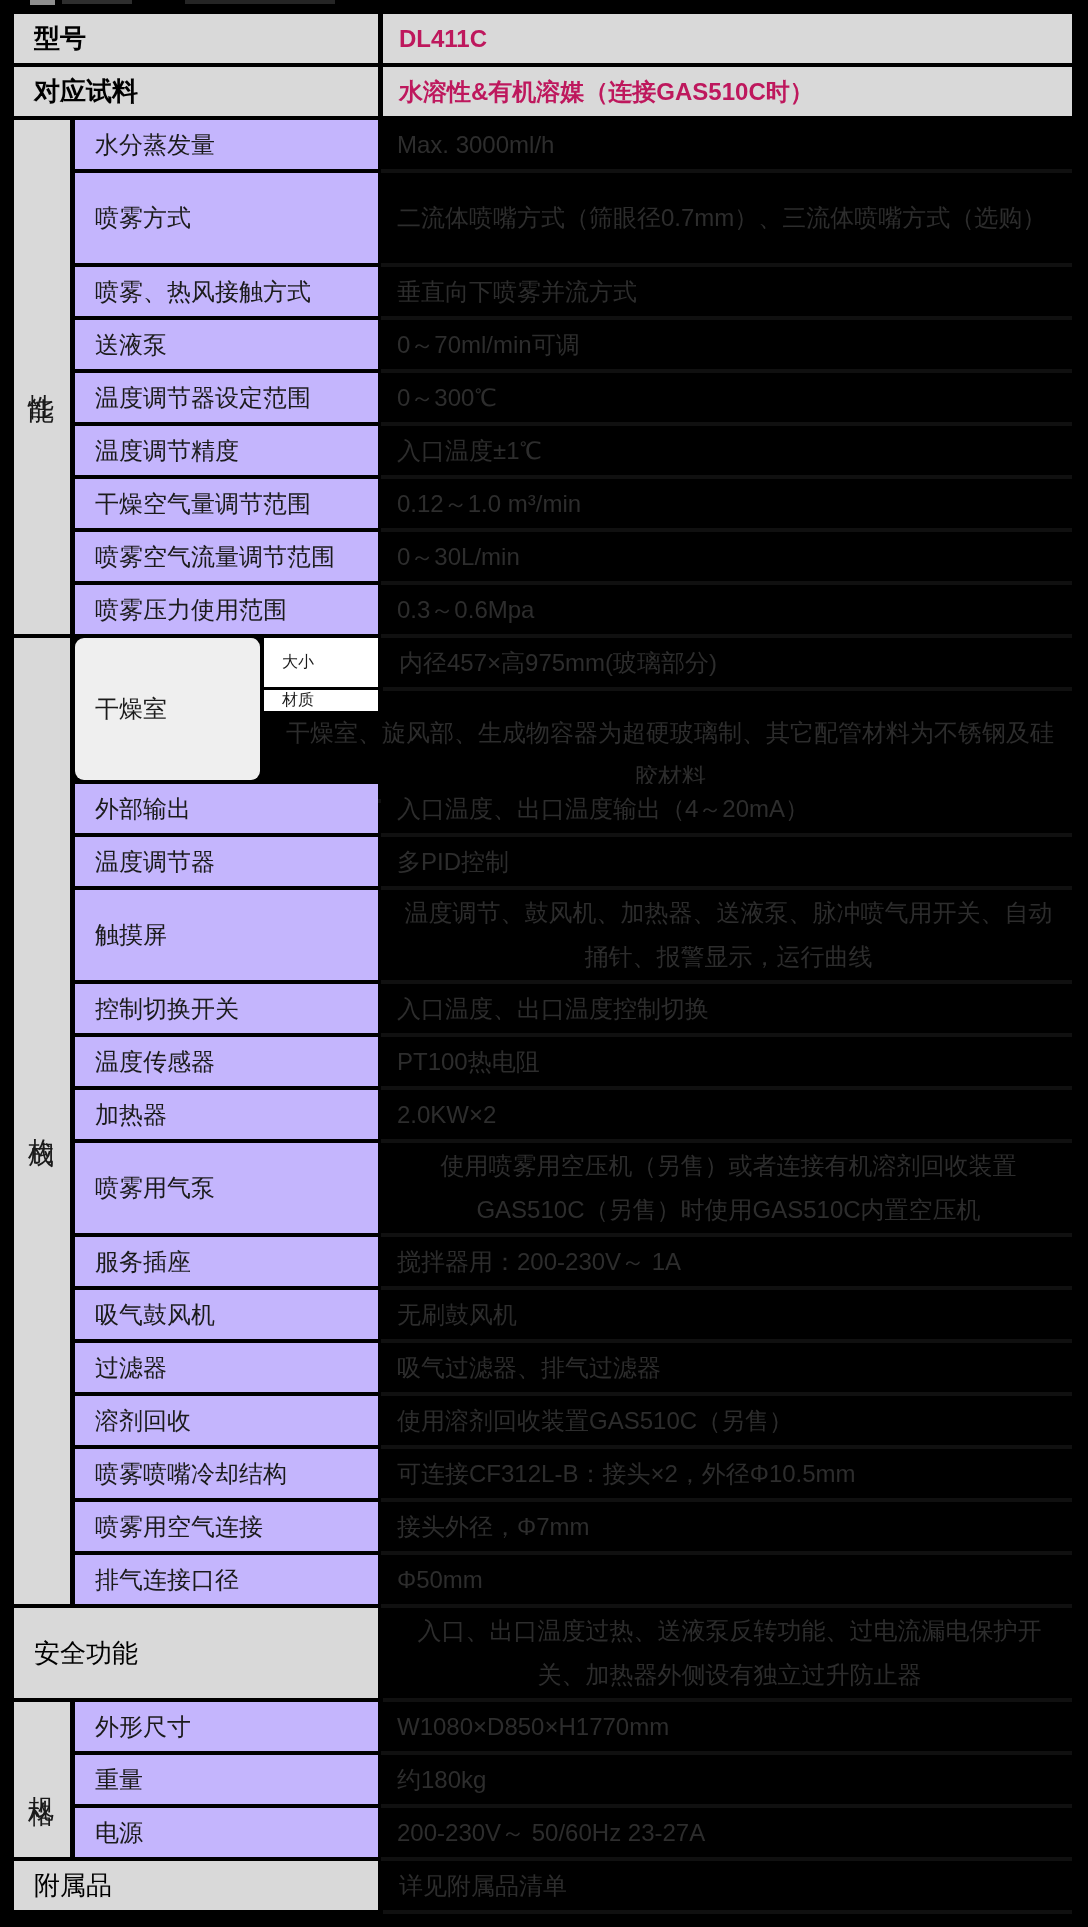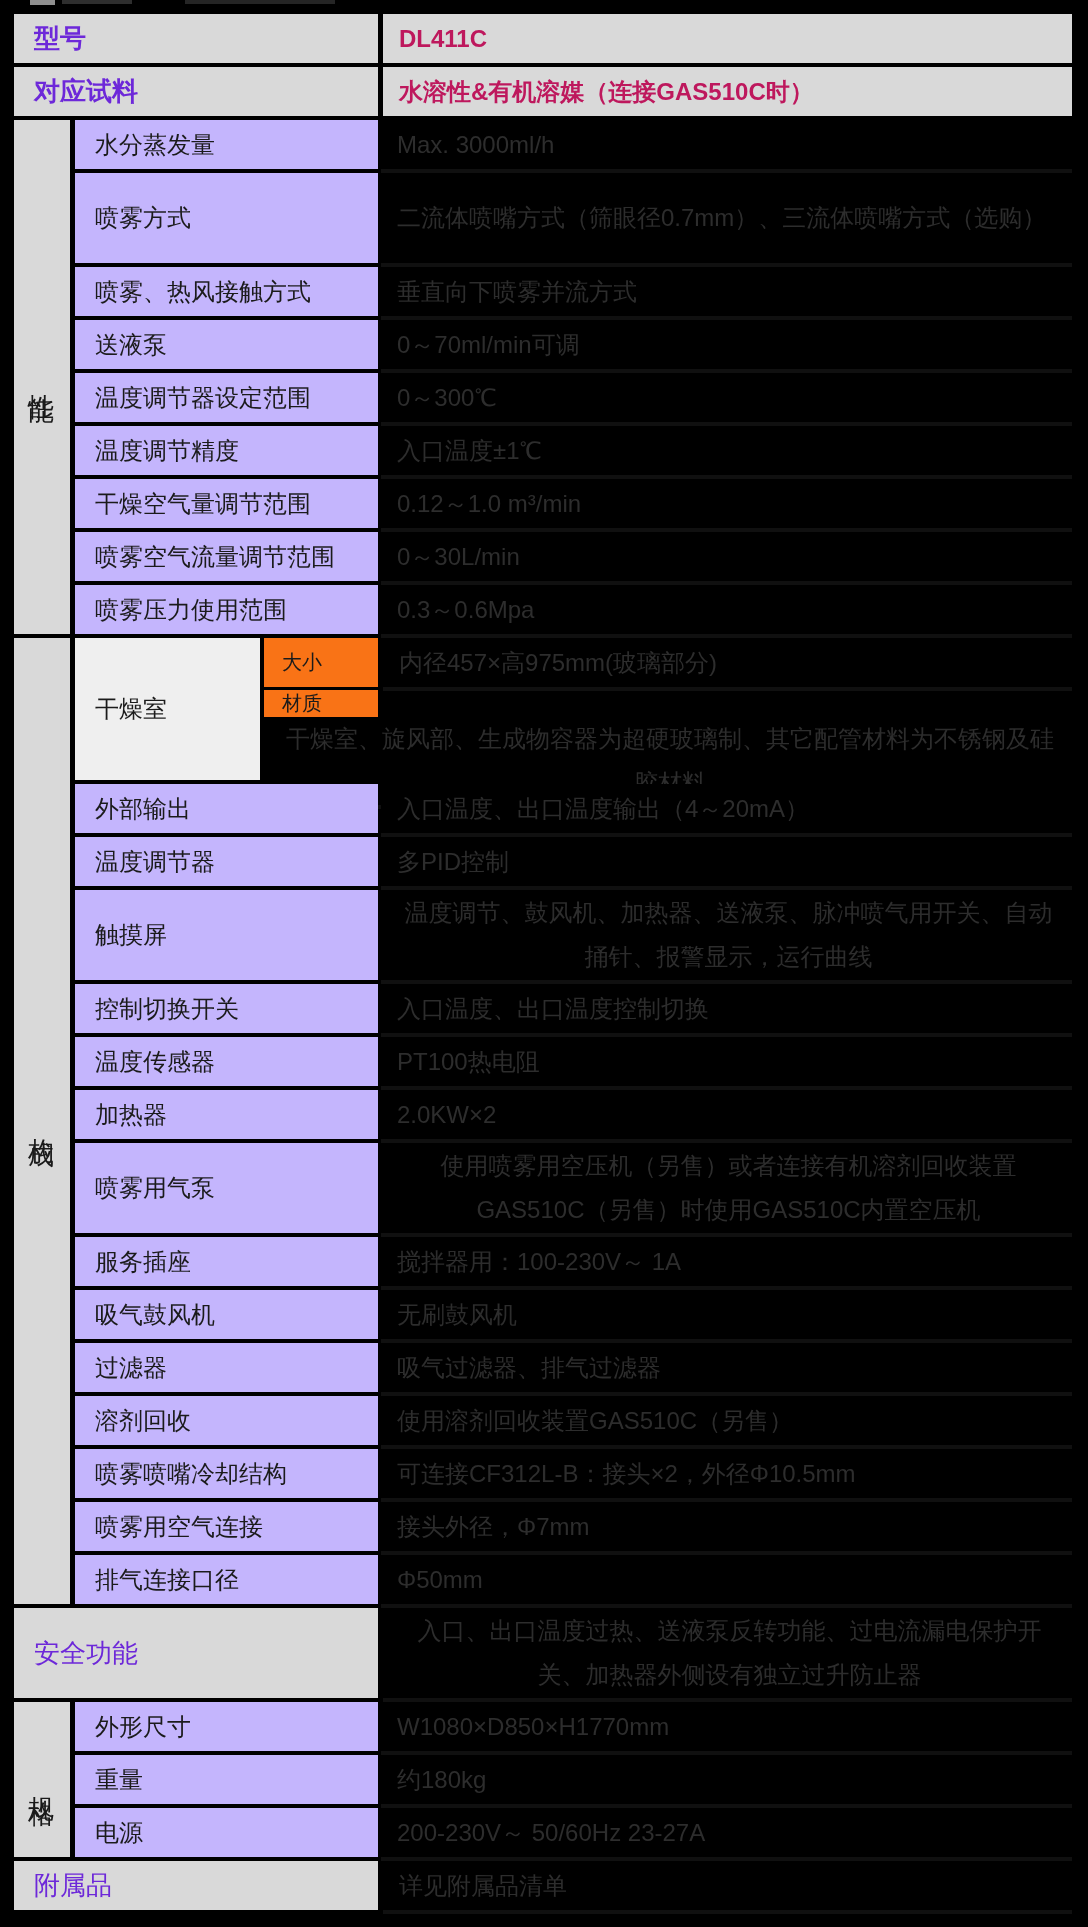--- a/index.html
+++ b/index.html
@@ -8,47 +8,47 @@
     font-family:"Liberation Sans",sans-serif;
   }
   .crop-frag{position:absolute;top:0;}
   #spec-table{position:absolute;left:14px;top:14px;width:1058px;}
   .row{display:flex;margin-bottom:4px;}
   .h1{height:49px;}
   .h2{height:90px;text-align:center;}
   .cell{display:flex;align-items:center;box-sizing:border-box;}
   
   .lab-full{width:364px;background:#d9d9d9;padding-left:20px;margin-right:5px;
-    font-size:26px;color:#6d28d9;flex:none;}
+    font-size:26px;color:#000000;flex:none;}
   
   .lab{width:303px;background:#c4b5fd;padding-left:20px;margin-right:3px;
     font-size:24px;color:#1b1b1b;flex:none;}
   
   .val{flex:1;background:#000;color:#2d2d2d;font-size:24px;padding-left:16px;
     padding-right:12px;line-height:44px;box-shadow:0 4px 0 #101010;}
   
   .hdr .val{background:#d9d9d9;color:#be185d;font-weight:bold;box-shadow:none;}
   .hdr .lab-full{font-weight:bold;}
   
   .group{display:flex;margin-bottom:4px;}
   .gcol{width:56px;background:#d9d9d9;margin-right:5px;display:flex;
     align-items:center;justify-content:center;flex:none;}
   .gname{writing-mode:vertical-rl;text-orientation:upright;font-size:26px;
     color:#1a1a1a;letter-spacing:4px;}
   .grows{flex:1;display:flex;flex-direction:column;}
   .grows .row:last-child{margin-bottom:0;}
   
   .drying{display:flex;margin-bottom:4px;}
   .dlab{width:185px;background:#efefef;padding-left:20px;margin-right:4px;
-    font-size:24px;color:#1b1b1b;flex:none;display:flex;align-items:center;box-sizing:border-box;}
+    font-size:24px;color:#1b1b1b;flex:none;display:flex;align-items:center;box-sizing:border-box;border-radius:9px;}
   .dsub{flex:1;display:flex;flex-direction:column;}
   .dsub .row{margin-bottom:3px;}
   .dsub .row:last-child{margin-bottom:0;flex-direction:column;}
-  .slab{width:114px;background:#f97316;padding-left:18px;margin-right:5px;
-    font-size:20px;color:#1b1b1b;flex:none;}
+  .slab{width:114px;background:#ffffff;padding-left:18px;margin-right:5px;
+    font-size:16px;color:#1b1b1b;flex:none;}
 </style>
 </head>
 <body>
 
 <div class="crop-frag" style="left:30px;width:25px;height:5px;background:#8f8f8f;"></div>
 <div class="crop-frag" style="left:62px;width:70px;height:4px;background:#2e2e2e;"></div>
 <div class="crop-frag" style="left:185px;width:150px;height:4px;background:#252525;"></div>
 
 <div id="spec-table">
 
@@ -147,21 +147,21 @@
       <div class="row h1">
         <div class="cell lab">加热器</div>
         <div class="cell val">2.0KW×2</div>
       </div>
       <div class="row h2">
         <div class="cell lab">喷雾用气泵</div>
         <div class="cell val">使用喷雾用空压机（另售）或者连接有机溶剂回收装置GAS510C（另售）时使用GAS510C内置空压机</div>
       </div>
       <div class="row h1">
         <div class="cell lab">服务插座</div>
-        <div class="cell val">搅拌器用：100-230V～ 1A</div>
+        <div class="cell val">搅拌器用：200-230V～ 1A</div>
       </div>
       <div class="row h1">
         <div class="cell lab">吸气鼓风机</div>
         <div class="cell val">无刷鼓风机</div>
       </div>
       <div class="row h1">
         <div class="cell lab">过滤器</div>
         <div class="cell val">吸气过滤器、排气过滤器</div>
       </div>
       <div class="row h1">

